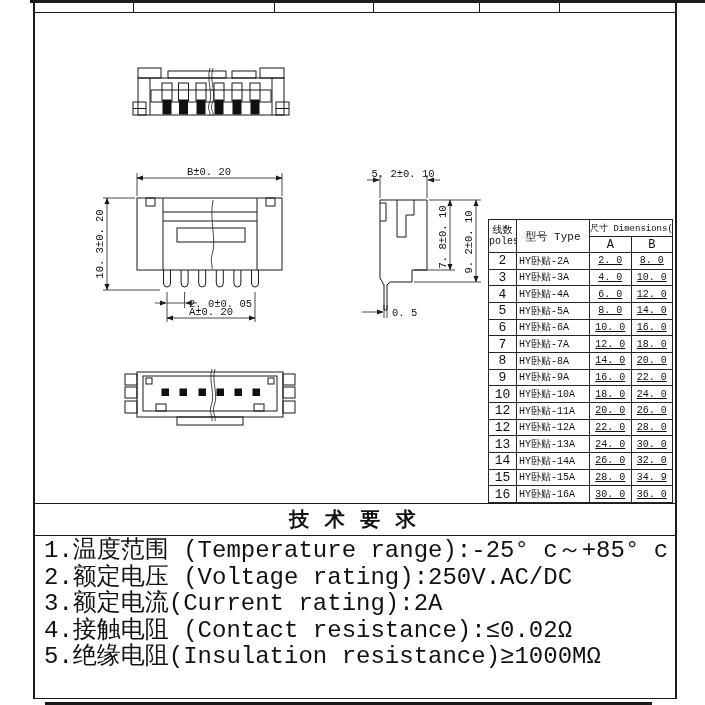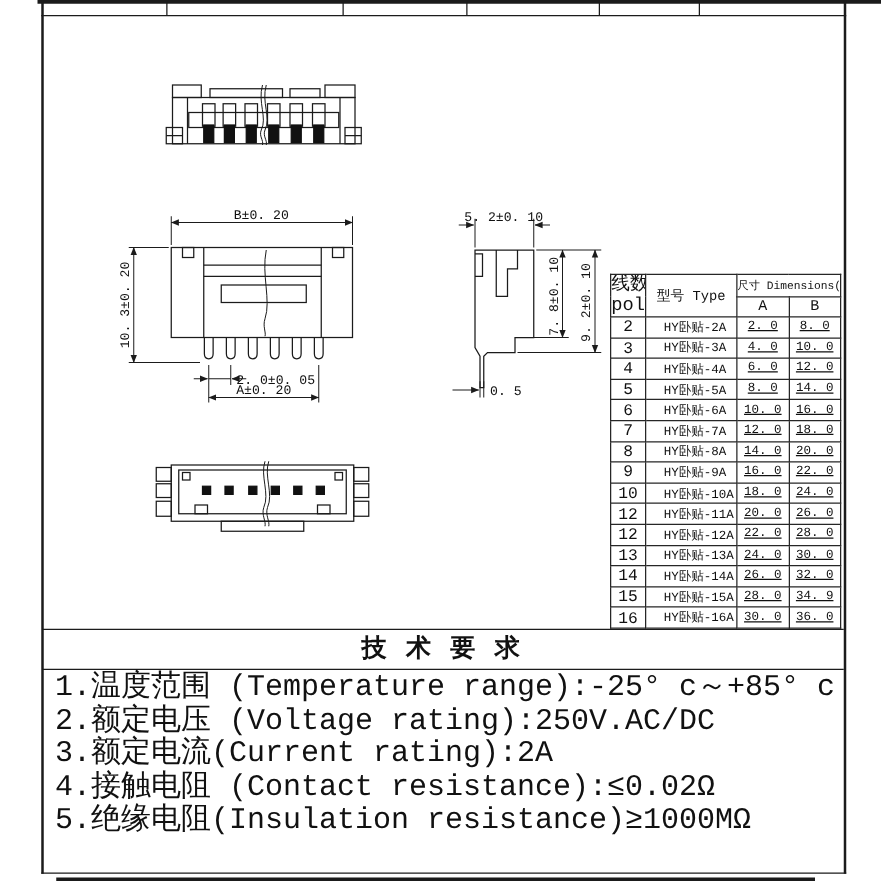--- a/index.html
+++ b/index.html
@@ -12,26 +12,26 @@
   .line{position:absolute;background:#1b1b1b;}
   
   #spec-table{
     position:absolute;left:488px;top:219px;width:185px;height:284px;
     border-collapse:collapse;table-layout:fixed;
   }
   #spec-table td,#spec-table th{
     border:1px solid #262626;padding:0;text-align:center;vertical-align:middle;
     font-weight:normal;overflow:hidden;white-space:nowrap;
   }
-  #spec-table .h-poles{font-size:15px;line-height:1.1;}
+  #spec-table .h-poles{font-size:10px;line-height:1.1;}
   #spec-table .h-type{font-size:11px;}
   #spec-table .h-dims{font-size:9px;height:16px;}
   #spec-table .h-ab{font-size:12px;height:15px;}
   #spec-table td.c-poles{font-size:13px;}
-  #spec-table td.c-type{font-size:10px;text-align:left;padding-left:14px;}
+  #spec-table td.c-type{font-size:10px;text-align:left;padding-left:2px;}
   #spec-table td.c-val{font-size:10px;text-decoration:underline;}
   
   #tech-title{
     position:absolute;left:34px;top:503px;width:642px;height:33px;
     line-height:33px;text-align:center;font-size:20px;letter-spacing:5px;
     font-family:"Liberation Sans","DejaVu Sans",sans-serif;font-weight:bold;border-radius:13px;
   }
   #tech-items{
     position:absolute;left:44px;top:538px;width:625px;height:158px;
     font-size:24px;line-height:26.6px;white-space:nowrap;

